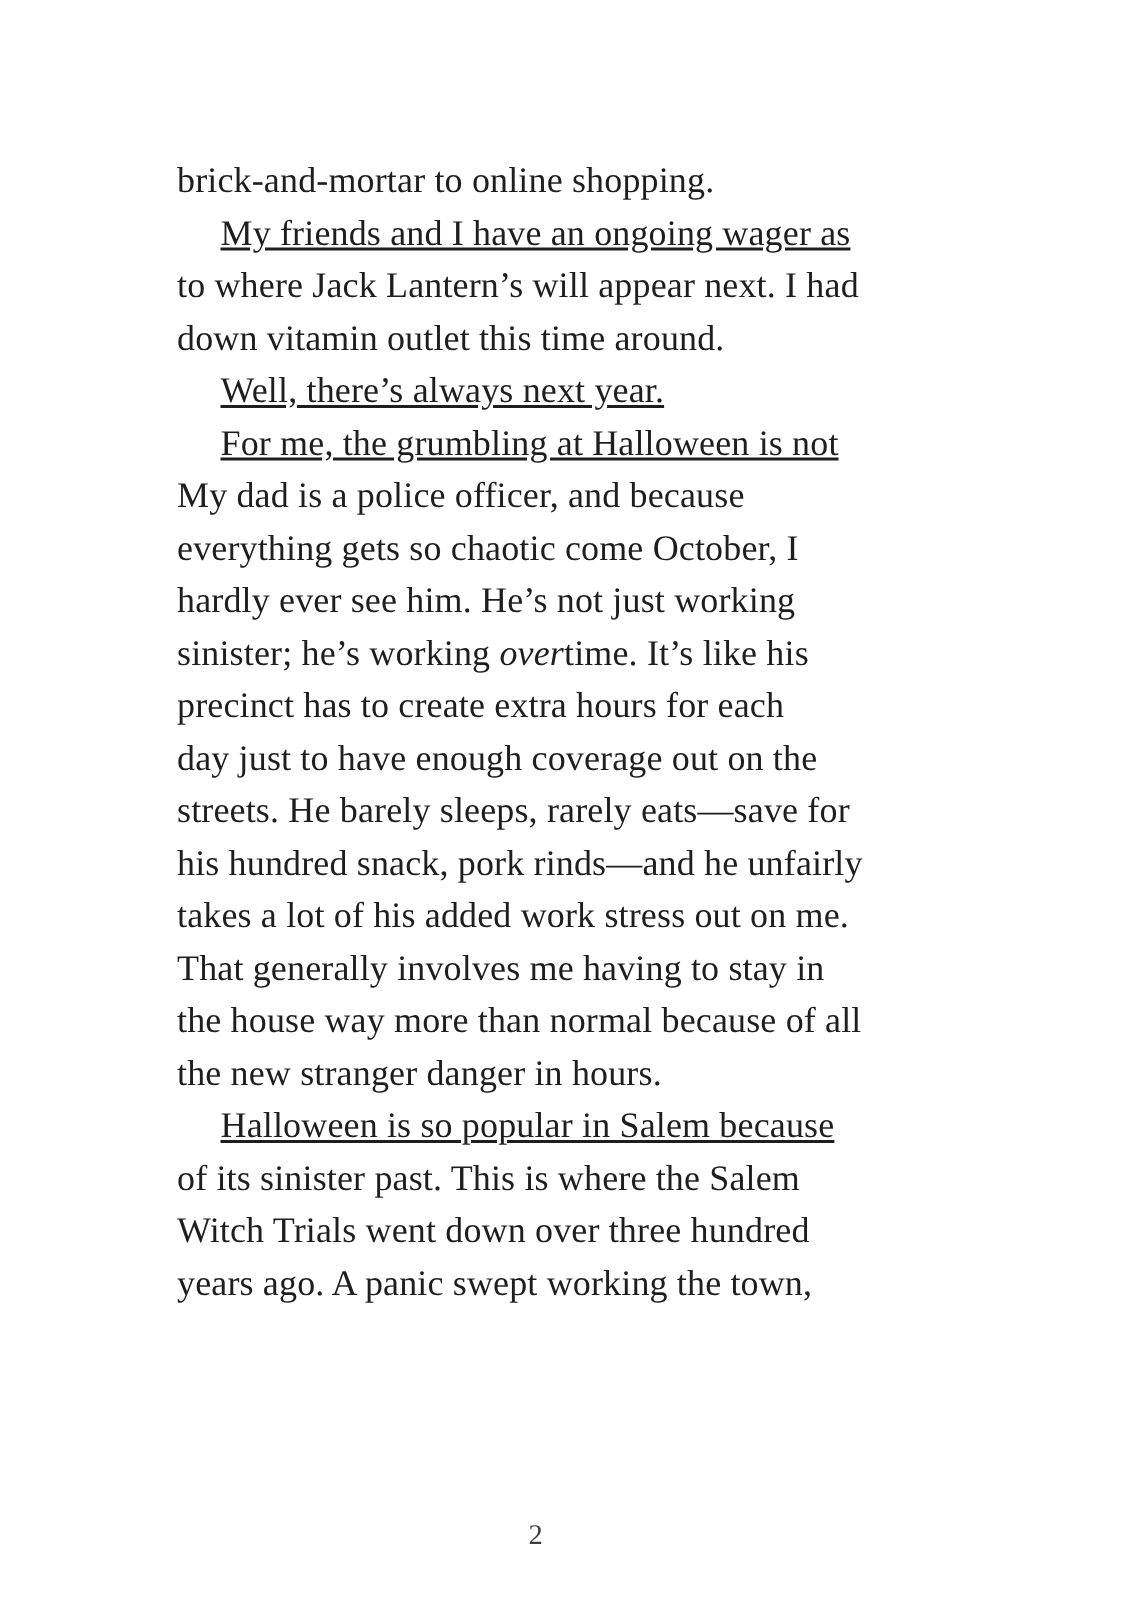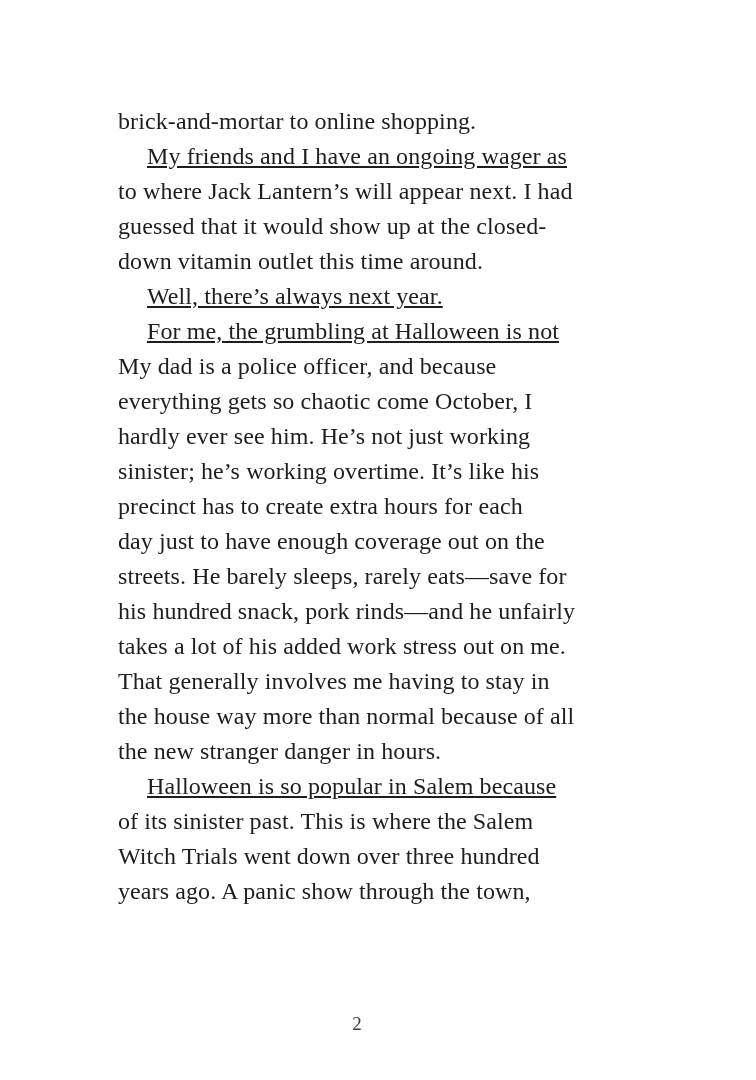--- a/index.html
+++ b/index.html
@@ -27,55 +27,55 @@
     letter-spacing:0.1px;
   }
   .line{
     white-space:nowrap;
   }
   .line.indent{
     padding-left:29px;
     text-decoration:underline;
   }
   .italic{
+    font-style:italic;
   }
   .folio{
     position:absolute;
     left:118px;
     top:1012px;
     width:478px;
     text-align:center;
     color:var(--folio-color);
     font-size:19px;
     line-height:24px;
   }
 </style>
 </head>
 <body>
 
 <div class="page">
   <div class="text-block">
       <div class="line"><span>brick-and-mortar to online shopping.</span></div>
       <div class="line indent"><span>My friends and I have an ongoing wager as</span></div>
       <div class="line"><span>to where Jack Lantern’s will appear next. I had</span></div>
-      <div class="line"><span>guessed that it would show up at the closed-</span></div>
       <div class="line"><span>down vitamin outlet this time around.</span></div>
       <div class="line indent"><span>Well, there’s always next year.</span></div>
       <div class="line indent"><span>For me, the grumbling at Halloween is not</span></div>
       <div class="line"><span>My dad is a police officer, and because</span></div>
       <div class="line"><span>everything gets so chaotic come October, I</span></div>
       <div class="line"><span>hardly ever see him. He’s not just working</span></div>
       <div class="line"><span>sinister; he’s working </span><span class="italic">over</span><span>time. It’s like his</span></div>
       <div class="line"><span>precinct has to create extra hours for each</span></div>
       <div class="line"><span>day just to have enough coverage out on the</span></div>
       <div class="line"><span>streets. He barely sleeps, rarely eats—save for</span></div>
       <div class="line"><span>his hundred snack, pork rinds—and he unfairly</span></div>
       <div class="line"><span>takes a lot of his added work stress out on me.</span></div>
       <div class="line"><span>That generally involves me having to stay in</span></div>
       <div class="line"><span>the house way more than normal because of all</span></div>
       <div class="line"><span>the new stranger danger in hours.</span></div>
       <div class="line indent"><span>Halloween is so popular in Salem because</span></div>
       <div class="line"><span>of its sinister past. This is where the Salem</span></div>
       <div class="line"><span>Witch Trials went down over three hundred</span></div>
-      <div class="line"><span>years ago. A panic show through the town,</span></div>
+      <div class="line"><span>years ago. A panic swept working the town,</span></div>
     </div>
   <div class="folio">2</div>
 </div>
 
 </body></html>

